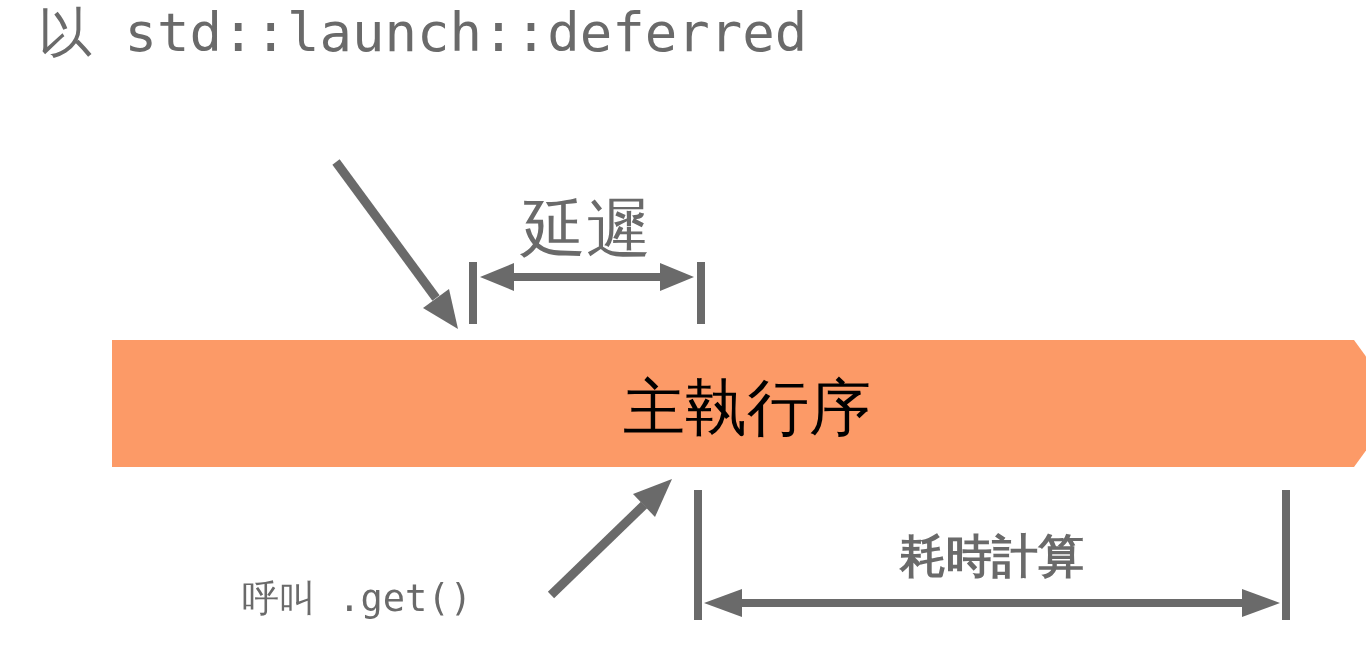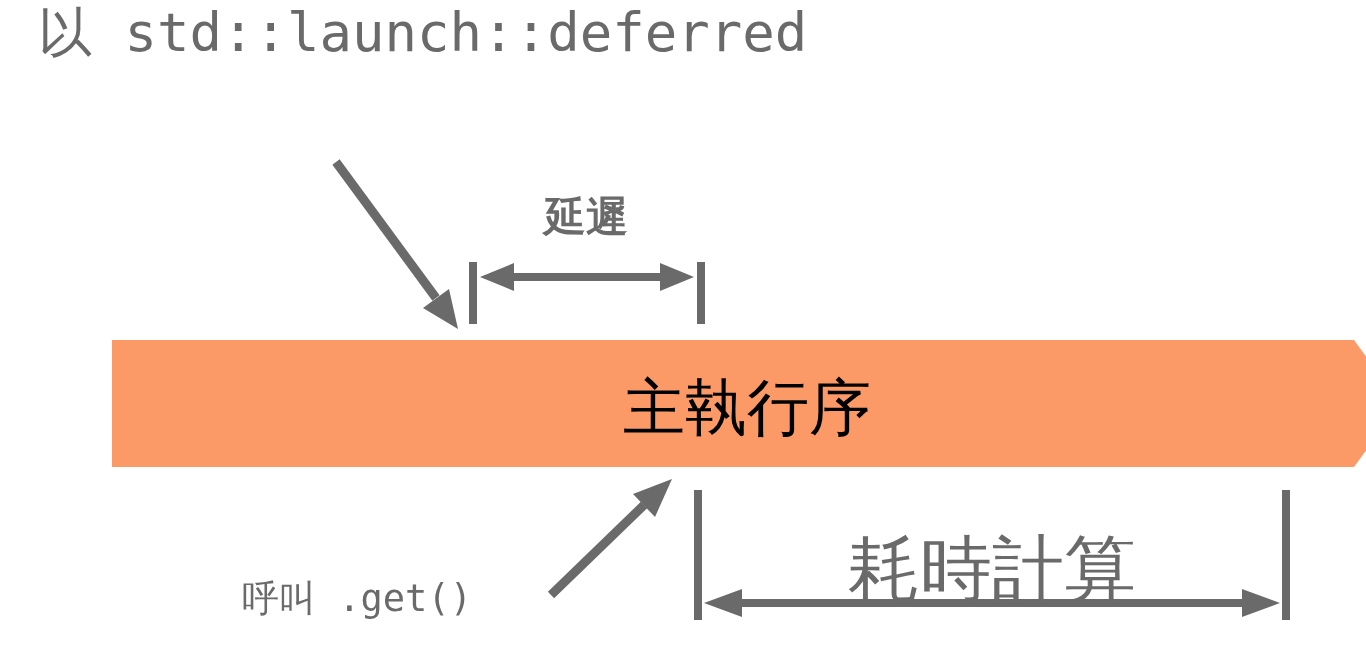--- a/index.html
+++ b/index.html
@@ -35,23 +35,23 @@
   .gray-text { color: #6A6A6A; }
   .black-text { color: #000000; }
   .center { transform: translateX(-50%); }
   .annotation-block {
     left: 2px;
     top: -6px;
     font-size: 54px;
     line-height: 78px;
     color: #6A6A6A;
   }
-  .delay-label   { left: 550px; top: 196px; font-size: 42px; font-weight: 700; }
+  .delay-label   { left: 550px; top: 196px; font-size: 65px; font-weight: 400; }
   .timeline-label{ left: 711px; top: 377px; font-size: 62px; font-weight: 500; }
-  .compute-label { left: 956px; top: 533px; font-size: 72px; font-weight: 400; }
+  .compute-label { left: 956px; top: 533px; font-size: 46px; font-weight: 700; }
   .get-label     { left: 206px; top: 580px; font-size: 37px; }
   svg .stroke { stroke: #6A6A6A; fill: none; }
   svg .fillg  { fill: #6A6A6A; stroke: none; }
   svg .sw8 { stroke-width: 8; }
   svg .sw9 { stroke-width: 9; }
 </style>
 </head>
 <body>
 
 <div class="canvas">

